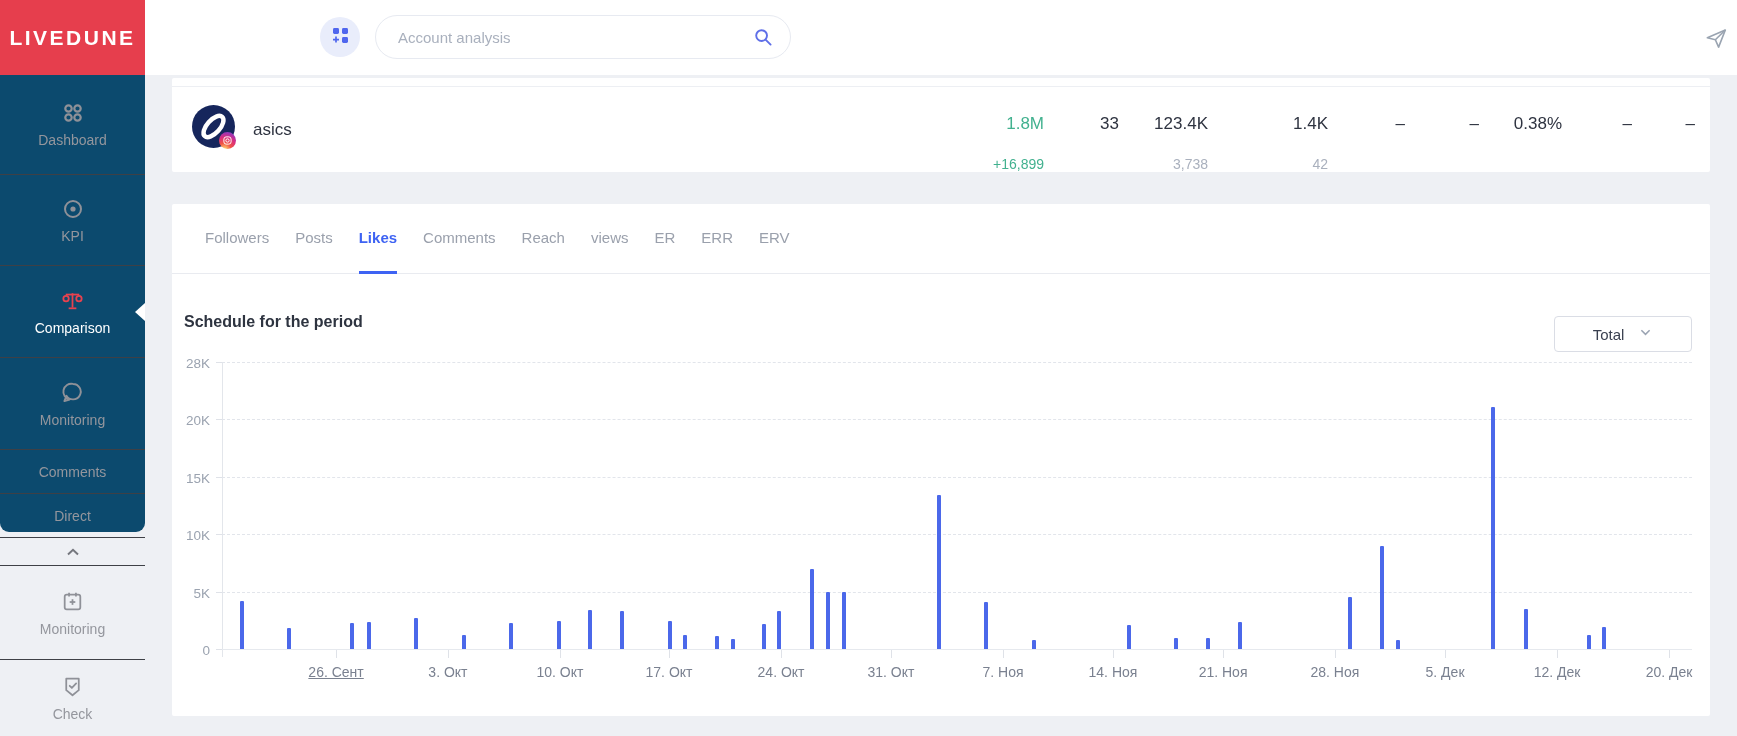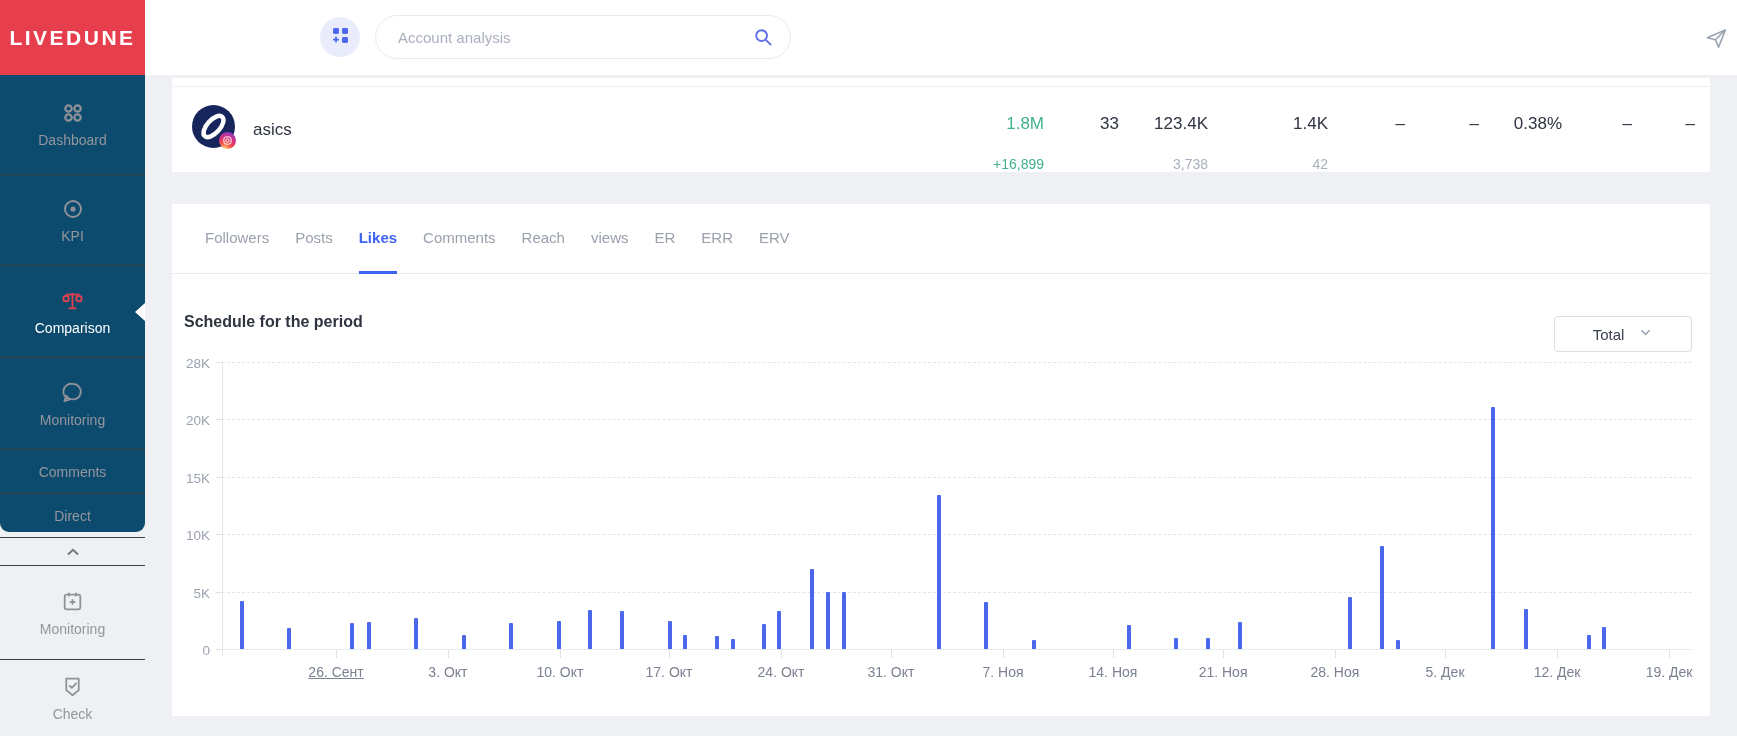--- a/index.html
+++ b/index.html
@@ -332,15 +332,15 @@
       <div class="x-label" style="left: 60.61%;">14. Ноя</div>
       <div class="x-tick" style="left: 68.1%;"></div>
       <div class="x-label" style="left: 68.1%;">21. Ноя</div>
       <div class="x-tick" style="left: 75.71%;"></div>
       <div class="x-label" style="left: 75.71%;">28. Ноя</div>
       <div class="x-tick" style="left: 83.2%;"></div>
       <div class="x-label" style="left: 83.2%;">5. Дек</div>
       <div class="x-tick" style="left: 90.82%;"></div>
       <div class="x-label" style="left: 90.82%;">12. Дек</div>
       <div class="x-tick" style="left: 98.44%;"></div>
-      <div class="x-label" style="left: 98.44%;">19. Дек</div>
+      <div class="x-label" style="left: 98.44%;">20. Дек</div>
     </div>
 </section>
 
 </body></html>

